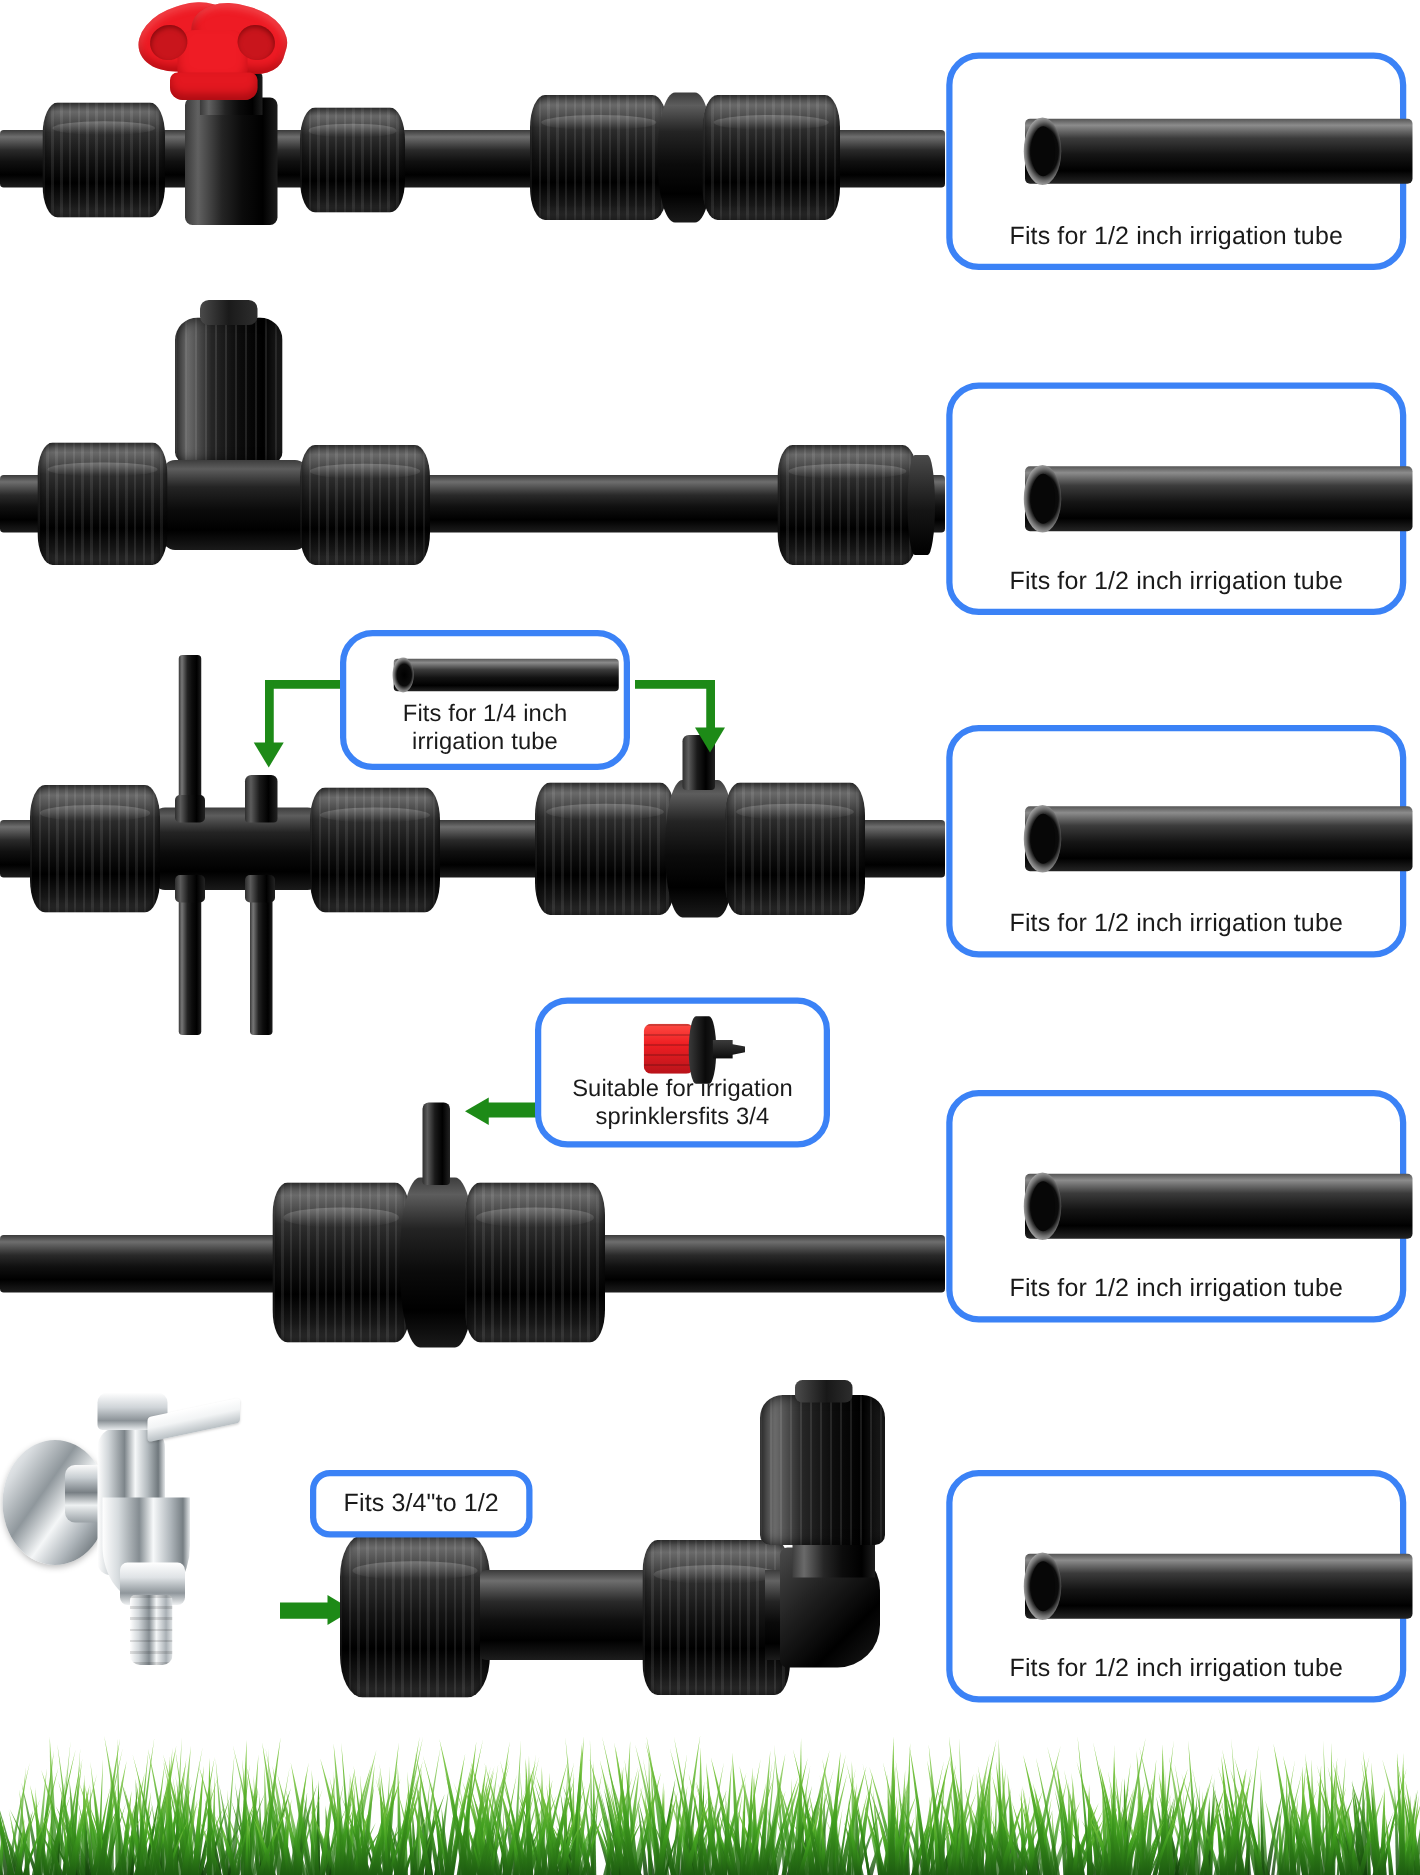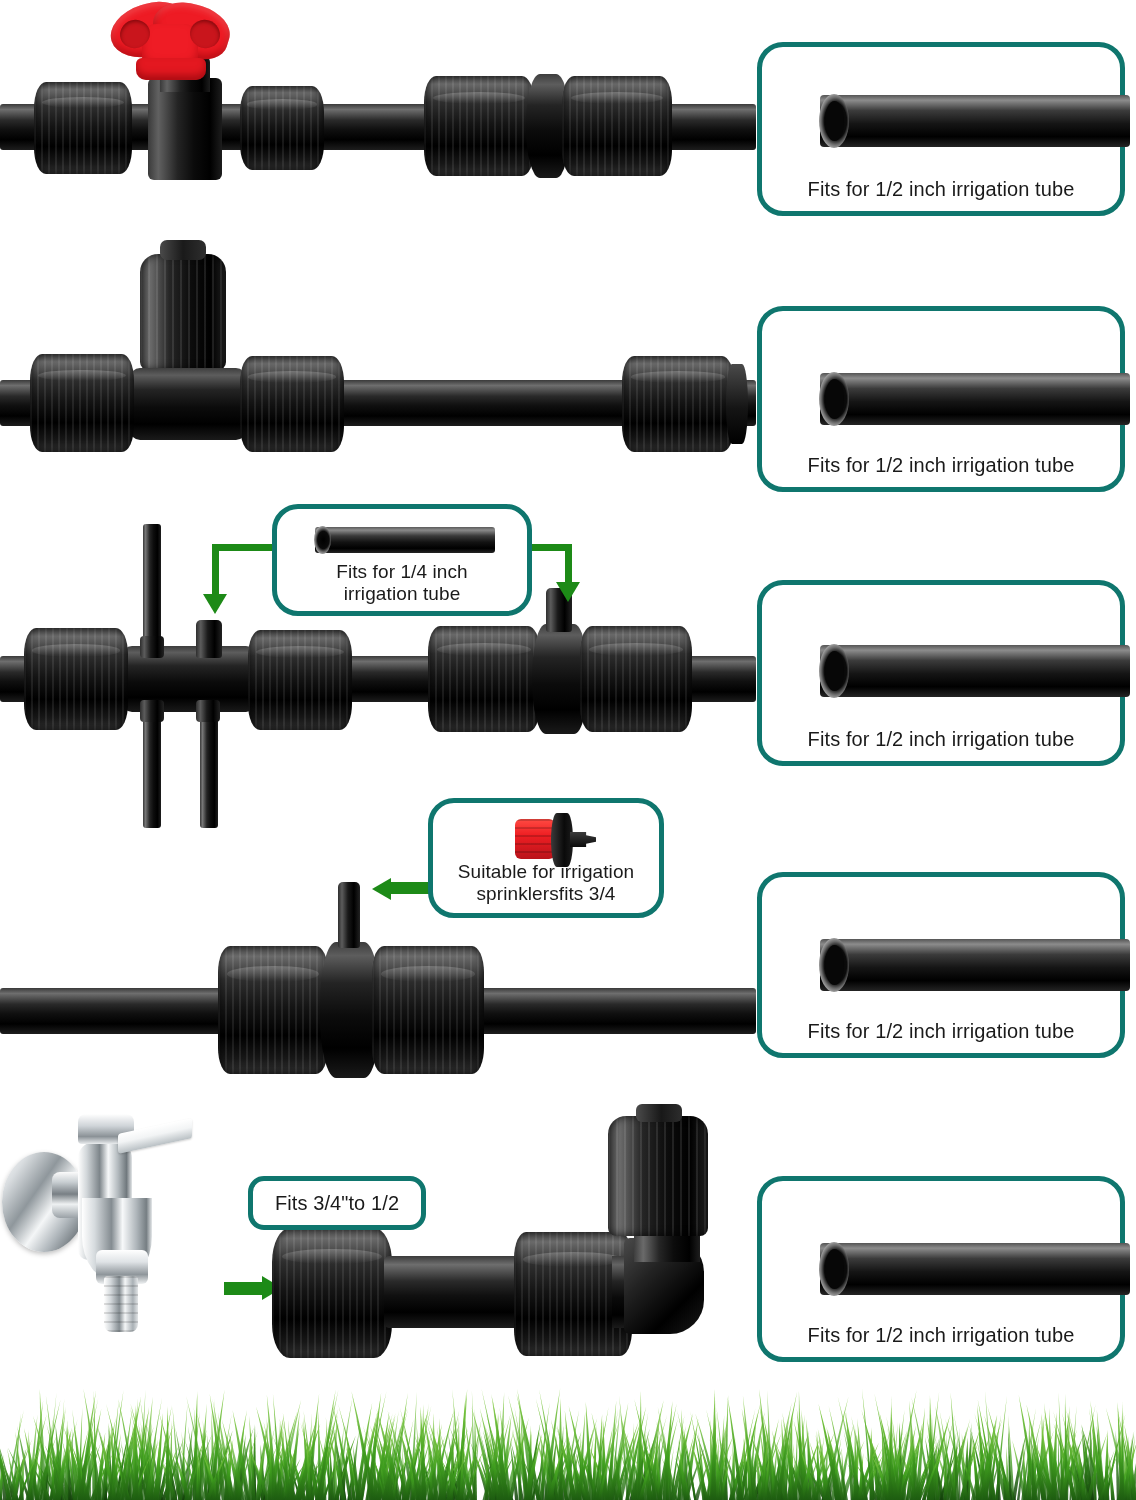--- a/index.html
+++ b/index.html
@@ -71,21 +71,21 @@
   
   .barb {
     position:absolute;
     background:linear-gradient(to right,
       #2e2e2e 0%, #5c5c5c 18%, #1a1a1a 45%, #000 72%, #222 100%);
   }
 
   
   .callout {
     position:absolute;
-    border:5px solid #0f766e;
+    border:5px solid #3b82f6;
     border-radius:26px;
     background:#ffffff;
     display:flex;
     flex-direction:column;
     align-items:center;
     justify-content:flex-end;
   }
   .callout .cap-text {
     font-size:20px; color:#1a1a1a; letter-spacing:.1px;
     text-align:center; line-height:1.15; padding-bottom:10px;
@@ -306,21 +306,21 @@
   <div class="garrow-line" style="left:212px;top:544px;width:70px;height:7px;"></div>
   <div class="garrow-line" style="left:212px;top:544px;width:7px;height:54px;"></div>
   <div class="garrow-head head-down" style="left:203px;top:594px;"></div>
 </div>
 <div class="abs" style="left:0;top:0;">
   <div class="garrow-line" style="left:508px;top:544px;width:64px;height:7px;"></div>
   <div class="garrow-line" style="left:565px;top:544px;width:7px;height:42px;"></div>
   <div class="garrow-head head-down" style="left:556px;top:582px;"></div>
 </div>
 
-<div class="callout small" style="left:272px;top:504px;width:260px;height:112px;">
+<div class="callout small" style="left:272px;top:504px;width:232px;height:112px;">
   <div class="abs" style="left:38px;top:18px;width:180px;height:26px;border-radius:3px;
          background:linear-gradient(to bottom,#5a5a5a 0%, #8a8a8a 12%, #3a3a3a 34%, #131313 58%, #000 82%, #232323 100%);">
     <div class="abs" style="left:-1px;top:-1px;width:17px;height:28px;border-radius:50%;
            background:radial-gradient(ellipse at 55% 50%, #000 0%, #0b0b0b 44%, #6d6d6d 60%, #d0d0d0 80%, #8d8d8d 100%);"></div>
   </div>
   <div class="cap-text" style="padding-bottom:6px;">
     <span>Fits for 1/4 inch</span><br>
     <span>irrigation tube</span>
   </div>
 </div>

